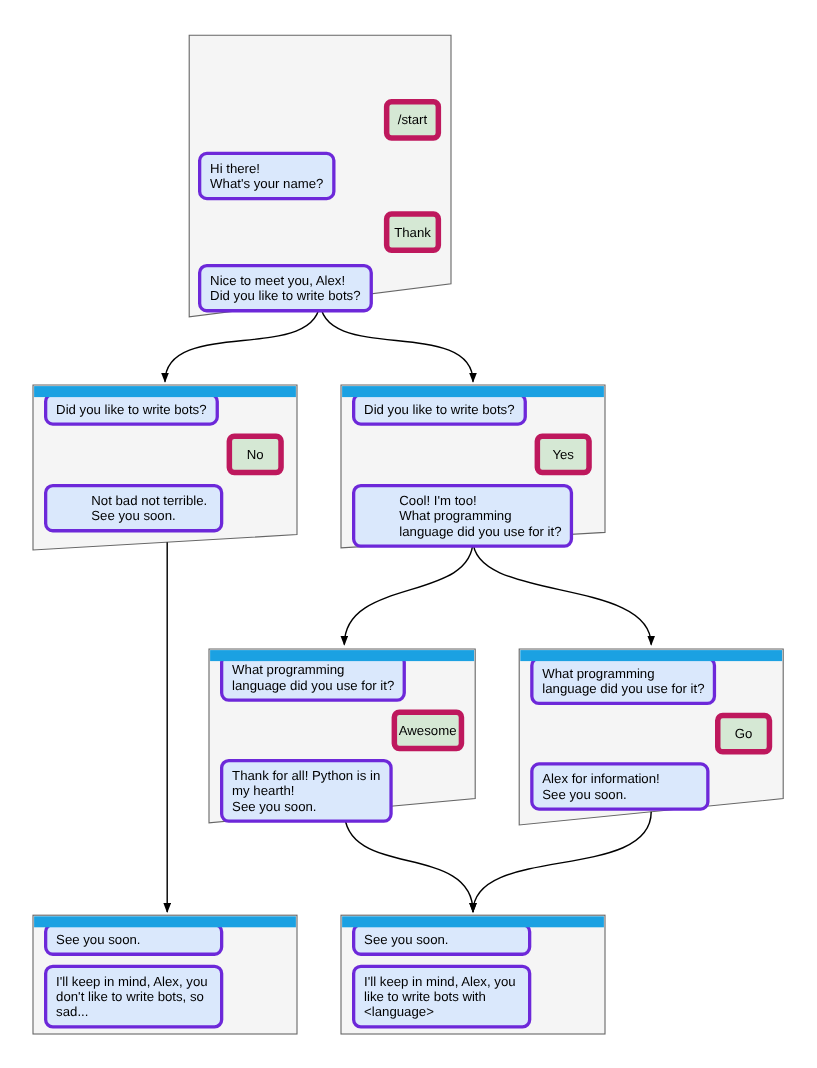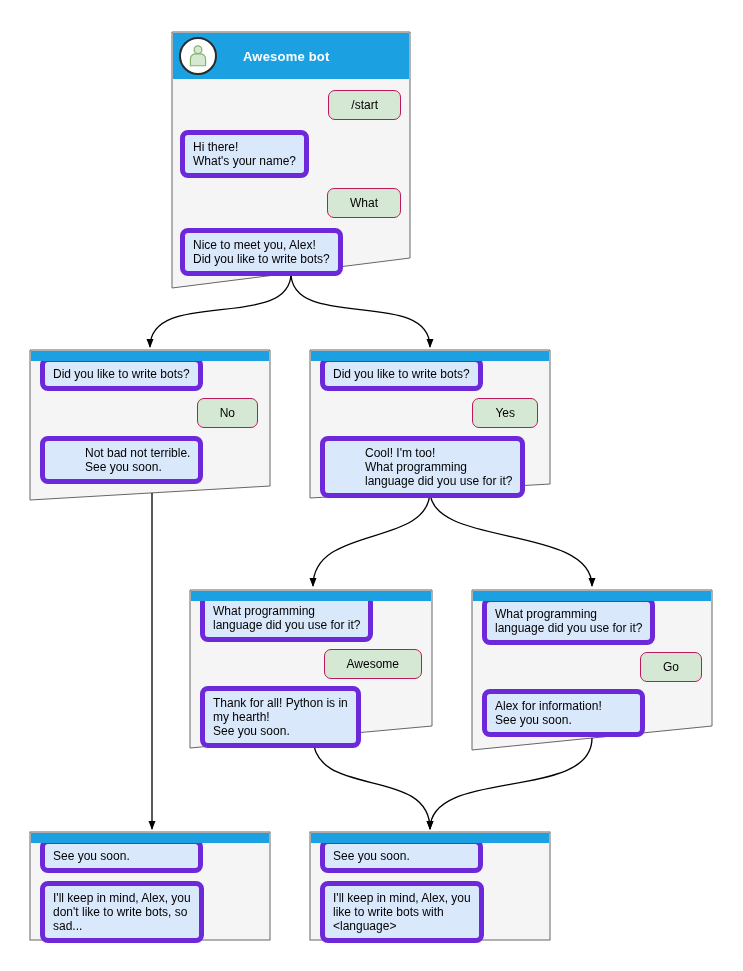--- a/index.html
+++ b/index.html
@@ -47,27 +47,27 @@
   }
   .msg{
     font-size:12px;line-height:14px;
     white-space:pre;
     border-radius:8px;
     box-sizing:border-box;
     width:max-content;
   }
   .msg.bot{
     align-self:flex-start;
-    background:#DAE8FC;border:5px solid #6d28d9;
+    background:#DAE8FC;border:3px solid #6d28d9;
     padding:5px 8px;
   }
   .msg.user{
     align-self:flex-end;
-    background:#D5E8D4;border:1px solid #be185d;
-    padding:7px 22px;
+    background:#D5E8D4;border:5px solid #be185d;
+    padding:7px 2px;
     min-width:52px;text-align:center;
     border-radius:7px;
   }
   .msg.wide{min-width:163px;}
 
   
   #win-start{left:172px;top:32px;width:238px;height:256px;}
   #win-start .msgs{top:58px;left:8px;right:9px;gap:10px;}
 
   #win-no{left:30px;top:350px;width:240px;height:150px;}
@@ -107,34 +107,25 @@
     <path d="M 291,273 C 291,332 150,287 150,347" fill="none" stroke="#000" stroke-width="1.3" marker-end="url(#ah)"></path>
     <path d="M 291,273 C 291,332 430,287 430,347" fill="none" stroke="#000" stroke-width="1.3" marker-end="url(#ah)"></path>
     <path d="M 152,493 L 152,829" fill="none" stroke="#000" stroke-width="1.3" marker-end="url(#ah)"></path>
     <path d="M 430,491 C 430,548 313,524 313,586" fill="none" stroke="#000" stroke-width="1.3" marker-end="url(#ah)"></path>
     <path d="M 430,491 C 430,548 592,524 592,586" fill="none" stroke="#000" stroke-width="1.3" marker-end="url(#ah)"></path>
     <path d="M 313,737 C 313,800 430,765 430,829" fill="none" stroke="#000" stroke-width="1.3" marker-end="url(#ah)"></path>
     <path d="M 592,738 C 592,802 430,767 430,829" fill="none" stroke="#000" stroke-width="1.3" marker-end="url(#ah)"></path>
   </svg>
 
   <div class="window" id="win-start">
-    <div class="titlebar">
-      <div class="avatar">
-        <svg width="26" height="26" viewBox="0 0 24 24">
-          <circle cx="12" cy="6.2" r="3.6" fill="#D5E8D4" stroke="#82B366" stroke-width="1.1"></circle>
-          <path d="M5,21 v-6 c0-3.6 2.8-5 5-5 h4 c2.2,0 5,1.4 5,5 v6 z" fill="#D5E8D4" stroke="#82B366" stroke-width="1.1" stroke-linejoin="round"></path>
-        </svg>
-      </div>
-      <div class="win-title">Awesome bot</div>
-    </div>
     <div class="msgs">
       <div class="msg user">/start</div>
       <div class="msg bot">Hi there!
 What's your name?</div>
-      <div class="msg user">What</div>
+      <div class="msg user">Thank</div>
       <div class="msg bot">Nice to meet you, Alex!
 Did you like to write bots?</div>
     </div>
   </div>
 
   <div class="window" id="win-no">
     <div class="strip"></div>
     <div class="msgs">
       <div class="msg bot">Did you like to write bots?</div>
       <div class="msg user">No</div>

